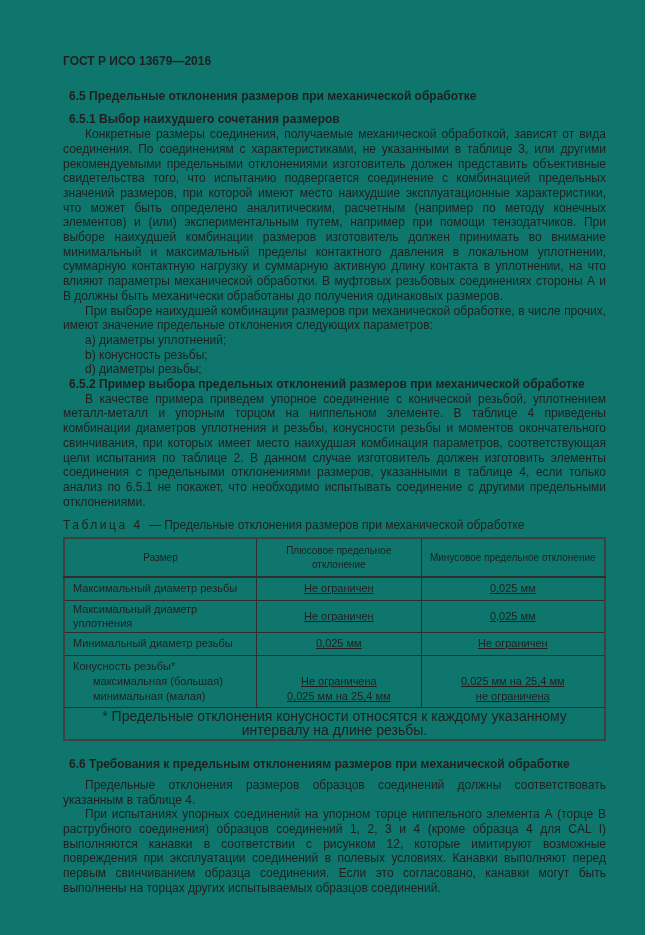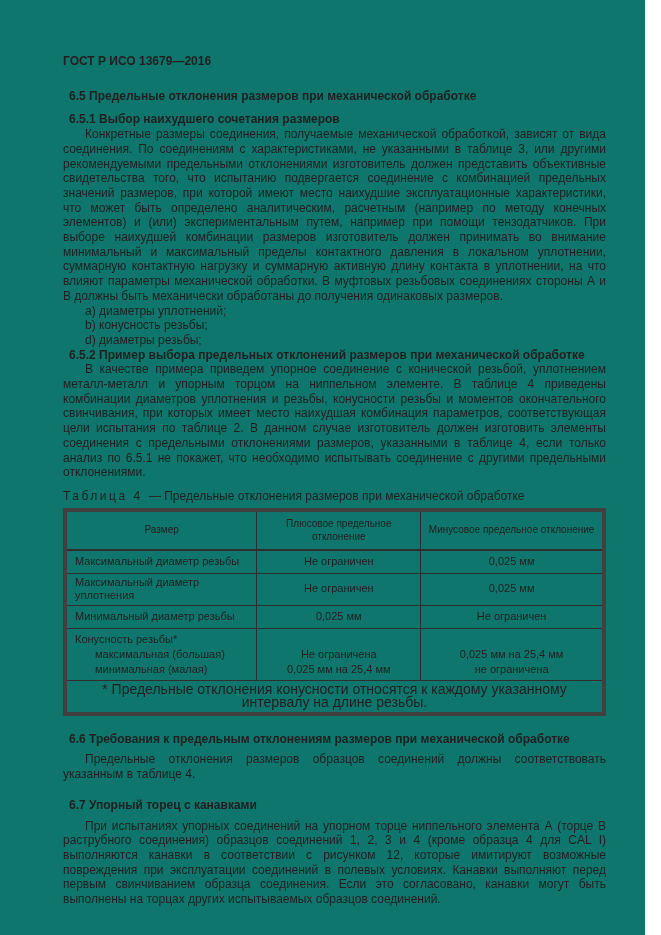--- a/index.html
+++ b/index.html
@@ -27,33 +27,33 @@
   .table-caption { font-size:12px; margin-top:9px; margin-bottom:4px; }
   .caption-label { letter-spacing:2.5px; }
   .caption-rest { margin-left:3px; }
 
   table.t4 {
     width:100%;
     border-collapse:collapse;
     font-size:11px;
     line-height:13.5px;
     color:#1f1f1f;
-    border:4px solid #404040;
+    border:2px solid #404040;
   }
   table.t4 th, table.t4 td { border:1px solid #2e2e2e; }
   table.t4 th {
     font-weight:normal;
     font-size:10px;
     padding:5px 4px;
     text-align:center;
     vertical-align:middle;
   }
   table.t4 thead th { border-bottom:2px solid #2e2e2e; }
   table.t4 td { padding:2px 8px; height:18px; vertical-align:middle; }
-  table.t4 td.c { text-align:center; padding:2px 4px; }
+  table.t4 td.c { text-align:center; padding:2px 4px;text-decoration:underline; }
   table.t4 tr.taper td { vertical-align:top; padding-top:3px; padding-bottom:3px; line-height:15px; }
   .sub-line { padding-left:20px; }
   .blank-line { height:15px; }
   td.footnote-cell {
     text-align:center;
     font-size:14px;
     padding:4px 6px;
     height:auto;
   }
 </style>
@@ -61,20 +61,21 @@
 <body>
 
 <div class="page">
 
   <div class="doc-header">ГОСТ Р ИСО 13679—2016</div>
 
   <div class="heading mb-md">6.5 Предельные отклонения размеров при механической обработке</div>
 
   <div class="heading mt-md">6.5.1 Выбор наихудшего сочетания размеров</div>
   <p class="body-par">Конкретные размеры соединения, получаемые механической обработкой, зависят от вида соединения. По соединениям с характеристиками, не указанными в таблице 3, или другими рекомендуемыми предельными отклонениями изготовитель должен представить объективные свидетельства того, что испытанию подвергается соединение с комбинацией предельных значений размеров, при которой имеют место наихудшие эксплуатационные характеристики, что может быть определено аналитическим, расчетным (например по методу конечных элементов) и (или) экспериментальным путем, например при помощи тензодатчиков. При выборе наихудшей комбинации размеров изготовитель должен принимать во внимание минимальный и максимальный пределы контактного давления в локальном уплотнении, суммарную контактную нагрузку и суммарную активную длину контакта в уплотнении, на что влияют параметры механической обработки. В муфтовых резьбовых соединениях стороны А и В должны быть механически обработаны до получения одинаковых размеров.</p>
+  <p class="body-par">При выборе наихудшей комбинации размеров при механической обработке, в числе прочих, имеют значение предельные отклонения следующих параметров:</p>
 
   <div>
     <div class="list-item">a) диаметры уплотнений;</div>
     <div class="list-item">b) конусность резьбы;</div>
     <div class="list-item">d) диаметры резьбы;</div>
   </div>
 
   <div class="heading">6.5.2 Пример выбора предельных отклонений размеров при механической обработке</div>
   <p class="body-par">В качестве примера приведем упорное соединение с конической резьбой, уплотнением металл-металл и упорным торцом на ниппельном элементе. В таблице 4 приведены комбинации диаметров уплотнения и резьбы, конусности резьбы и моментов окончательного свинчивания, при которых имеет место наихудшая комбинация параметров, соответствующая цели испытания по таблице 2. В данном случае изготовитель должен изготовить элементы соединения с предельными отклонениями размеров, указанными в таблице 4, если только анализ по 6.5.1 не покажет, что необходимо испытывать соединение с другими предельными отклонениями.</p>
 
@@ -131,16 +132,15 @@
       </tr>
       <tr>
         <td class="footnote-cell" colspan="3">* Предельные отклонения конусности относятся к каждому указанному интервалу на длине резьбы.</td>
       </tr>
     </tbody>
   </table>
 
   <div class="heading mt-lg mb-sm">6.6 Требования к предельным отклонениям размеров при механической обработке</div>
   <p class="body-par">Предельные отклонения размеров образцов соединений должны соответствовать указанным в таблице 4.</p>
 
-  <div class="heading mt-lg mb-sm">6.7 Упорный торец с канавками</div>
   <p class="body-par">При испытаниях упорных соединений на упорном торце ниппельного элемента А (торце В раструбного соединения) образцов соединений 1, 2, 3 и 4 (кроме образца 4 для CAL I) выполняются канавки в соответствии с рисунком 12, которые имитируют возможные повреждения при эксплуатации соединений в полевых условиях. Канавки выполняют перед первым свинчиванием образца соединения. Если это согласовано, канавки могут быть выполнены на торцах других испытываемых образцов соединений.</p>
 
 </div>
 
 </body></html>

